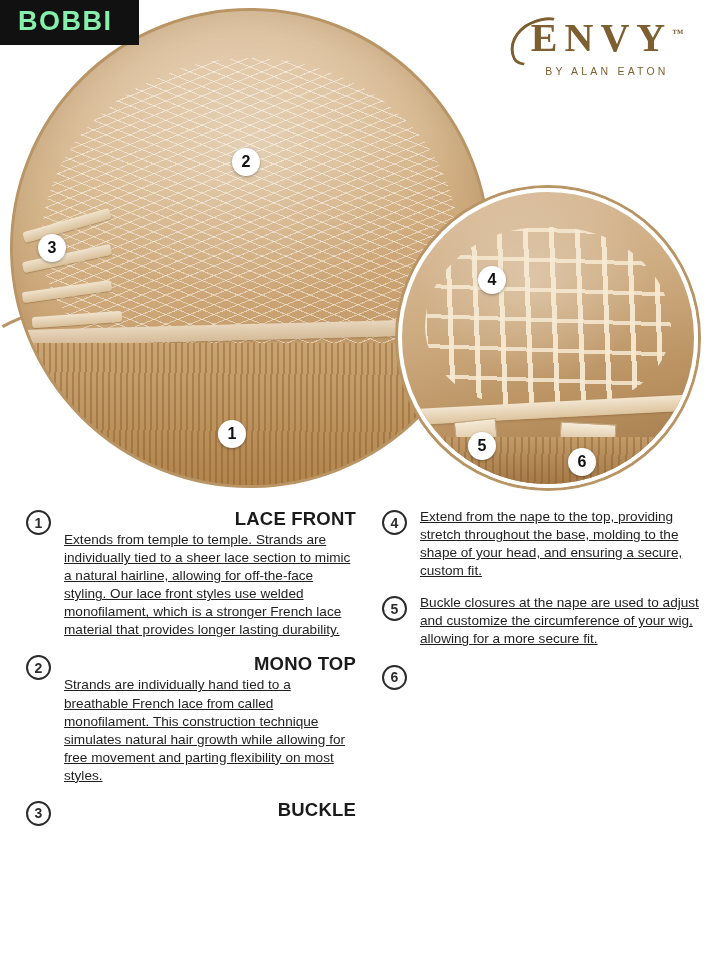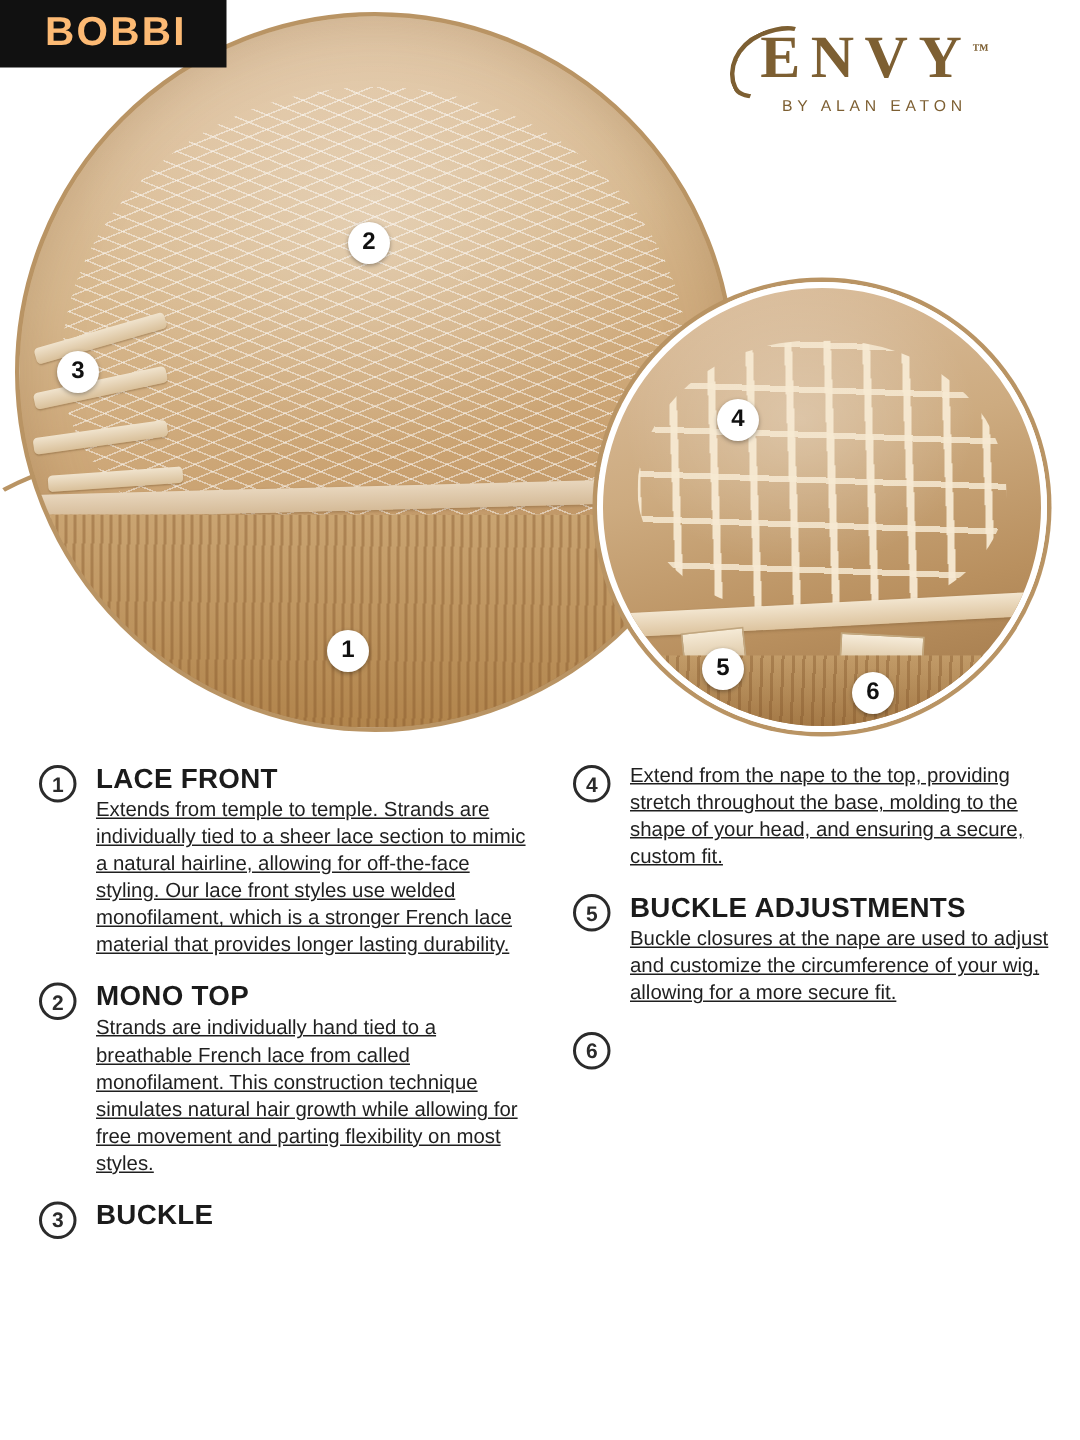--- a/index.html
+++ b/index.html
@@ -145,33 +145,33 @@
     border-color: #b99464 transparent transparent transparent;
     transform: rotate(8deg);
     pointer-events: none;
   }
 
   
   #title-plate {
     position: absolute;
     left: 0; top: 0;
     background: #111111;
-    color: #fdba74;
-    padding: 8px 26px 10px 30px;
+    color: #86efac;
+    padding: 8px 26px 10px 18px;
     font-size: 27px;
     letter-spacing: 1.5px;
     font-weight: bold;
     line-height: 1;
     font-family: "Liberation Sans", sans-serif;
   }
 
   
   #logo {
     position: absolute;
-    right: 32px; top: 18px;
+    right: 8px; top: 18px;
     width: 210px; height: 70px;
     text-align: center;
     color: #8a6a38;
   }
   #logo .wordmark {
     font-size: 40px;
     font-weight: bold;
     letter-spacing: 7px;
     font-family: "Liberation Serif", serif;
     line-height: 1;
@@ -252,20 +252,21 @@
     justify-content: center;
     font-family: "Liberation Sans", sans-serif;
   }
   .entry h3 {
     margin: 0 0 1px 0;
     font-size: 18.5px;
     font-weight: bold;
     color: #1b1b1b;
     letter-spacing: 0.2px;
     font-family: "Liberation Sans", sans-serif;
+    text-align: right;
   }
   .entry p {
     margin: 0;
     font-size: 13.6px;
     line-height: 1.33;
     color: #1f1f1f;
     font-family: "Liberation Sans", sans-serif;
     text-decoration: underline;
   }
 </style>
@@ -336,21 +337,20 @@
 
     <div class="col" id="col-right">
 
       <div class="entry">
         <div class="badge">4</div>
         <p>Extend from the nape to the top, providing stretch throughout the base, molding to the shape of your head, and ensuring a secure, custom fit.</p>
       </div>
 
       <div class="entry">
         <div class="badge">5</div>
-        <h3>BUCKLE ADJUSTMENTS</h3>
         <p>Buckle closures at the nape are used to adjust and customize the circumference of your wig, allowing for a more secure fit.</p>
       </div>
 
       <div class="entry">
         <div class="badge">6</div>
       </div>
     </div>
   </div>
 
 </div>

